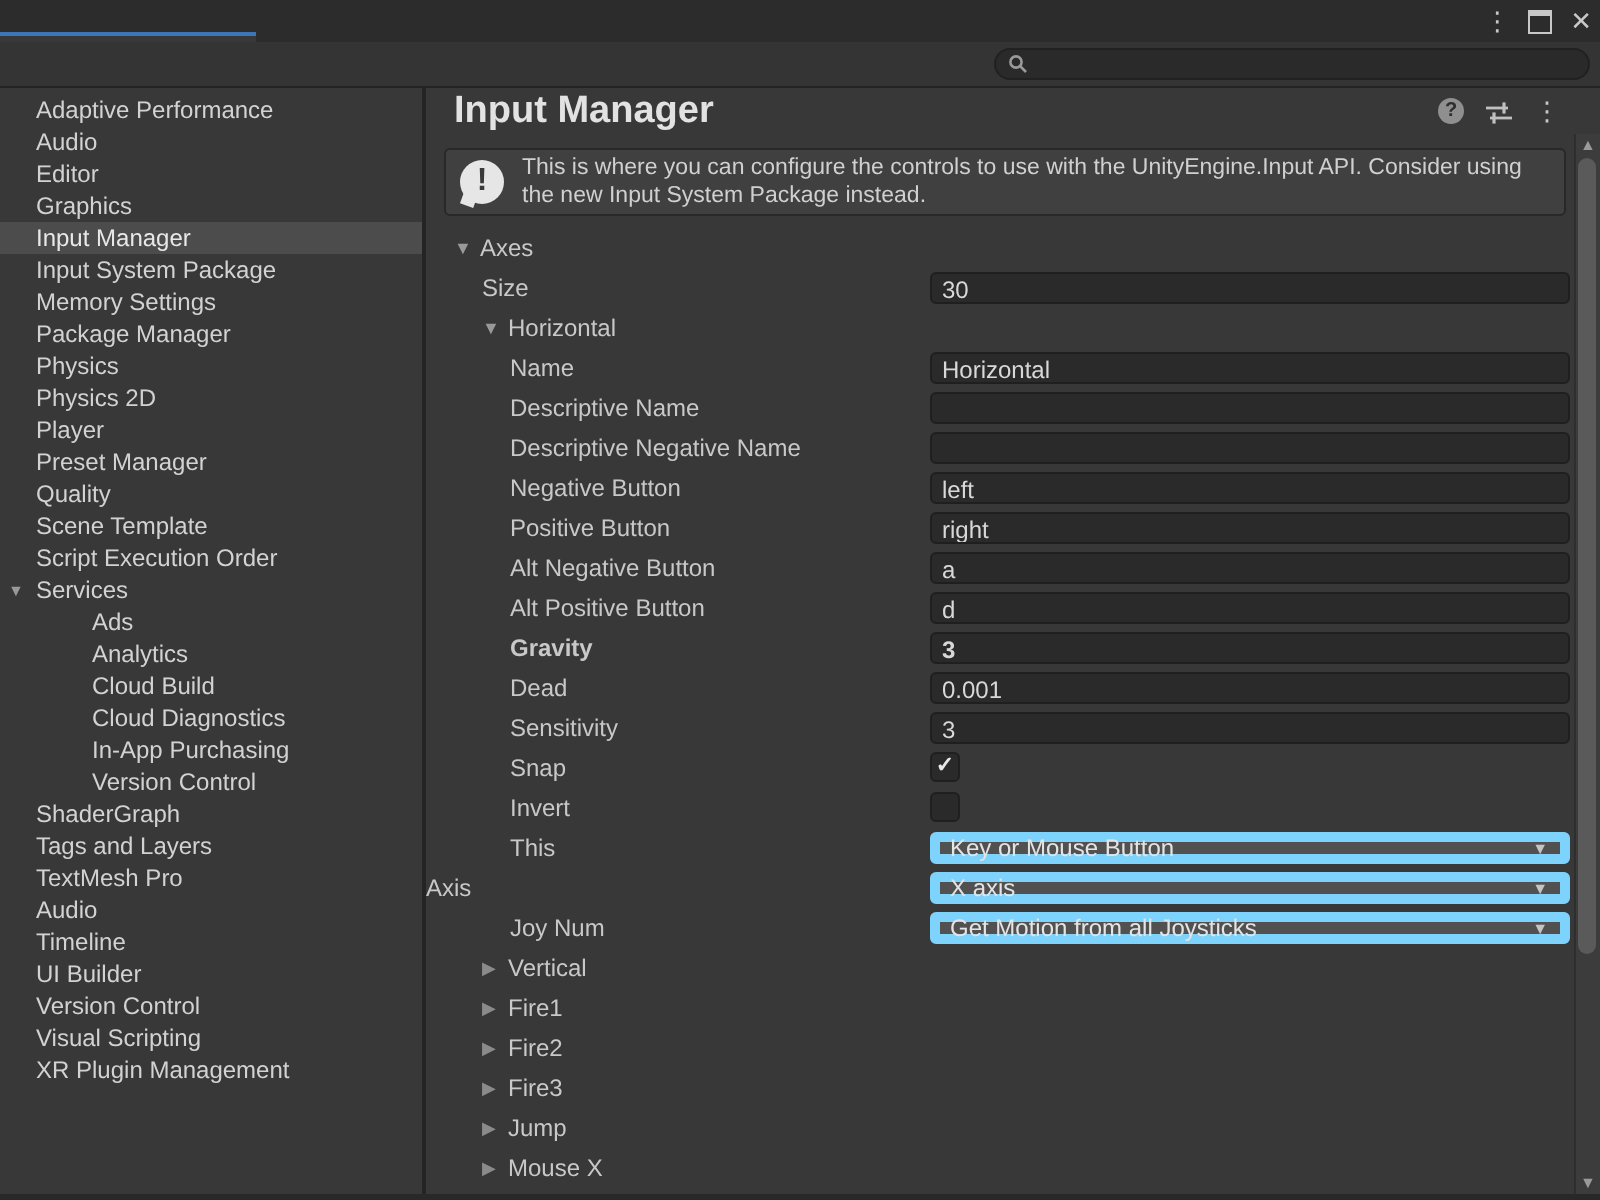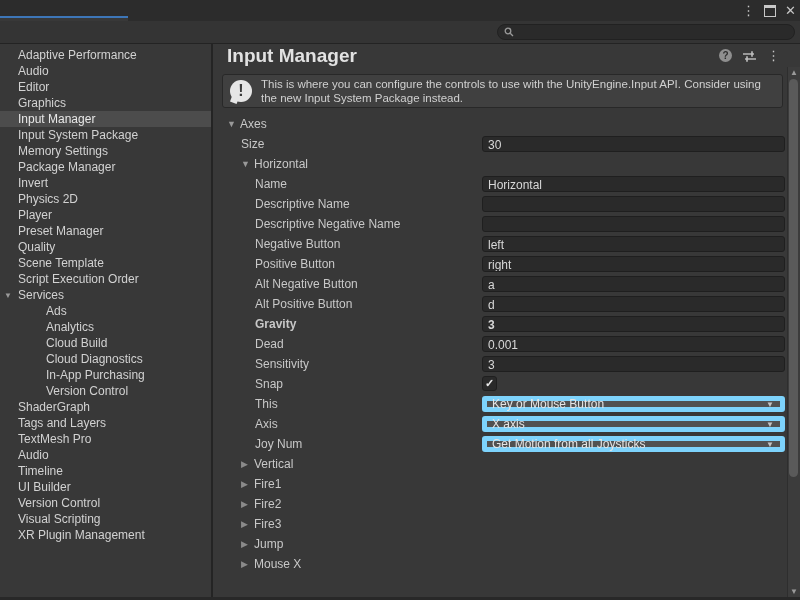--- a/index.html
+++ b/index.html
@@ -48,21 +48,21 @@
   .info-icon::before{content:"!";position:absolute;left:0;right:0;top:0;bottom:0;color:#3a3a3a;
            font-size:16px;font-weight:bold;text-align:center;line-height:22px;}
   .info-icon::after{content:"";position:absolute;left:1px;bottom:-1px;width:7px;height:7px;
            background:#e6e6e6;transform:rotate(20deg);}
   .info-text{font-size:11.5px;color:#d0d0d0;line-height:14px;margin-left:9px;}
   
   .prop-row{height:20px;display:flex;align-items:center;position:relative;font-size:12px;color:#c8c8c8;}
   .fold{font-size:9px;margin-right:4px;width:9px;flex:0 0 9px;color:#999;}
   .fold.closed{color:#8a8a8a;}
   .plabel{white-space:nowrap;}
-  .val-area{position:absolute;left:269px;right:2px;top:2px;height:16px;}
+  .val-area{position:absolute;left:252px;right:2px;top:2px;height:16px;}
   .tfield{height:16px;background:#2a2a2a;border:1px solid #1f1f1f;border-radius:3px;
           box-sizing:border-box;color:#d8d8d8;padding:1px 5px 0 5px;font-size:12px;
           white-space:nowrap;overflow:hidden;}
   .cbox{width:15px;height:15px;background:#2a2a2a;border:1px solid #1f1f1f;border-radius:3px;
         box-sizing:border-box;color:#e8e8e8;font-size:11px;line-height:13px;text-align:center;font-weight:bold;}
   .dpd{height:16px;background:#515151;border:5px solid #7dd3fc;border-radius:3px;box-sizing:border-box;
        display:flex;align-items:center;justify-content:space-between;padding:0 6px 0 5px;
        font-size:12px;color:#e4e4e4;}
   .dpd .arrow{font-size:8px;color:#c4c4c4;}
   
@@ -136,21 +136,21 @@
         <div class="side-item">
           <span class="side-label">Input System Package</span>
         </div>
         <div class="side-item">
           <span class="side-label">Memory Settings</span>
         </div>
         <div class="side-item">
           <span class="side-label">Package Manager</span>
         </div>
         <div class="side-item">
-          <span class="side-label">Invert</span>
+          <span class="side-label">Physics</span>
         </div>
         <div class="side-item">
           <span class="side-label">Physics 2D</span>
         </div>
         <div class="side-item">
           <span class="side-label">Player</span>
         </div>
         <div class="side-item">
           <span class="side-label">Preset Manager</span>
         </div>
@@ -312,29 +312,35 @@
                 <div class="tfield">3</div>
               </div>
             </div>
             <div class="prop-row" style="padding-left: 42px;">
               <span class="plabel">Snap</span>
               <div class="val-area">
                 <div class="cbox">✓</div>
               </div>
             </div>
             <div class="prop-row" style="padding-left: 42px;">
+              <span class="plabel">Invert</span>
+              <div class="val-area">
+                <div class="cbox"></div>
+              </div>
+            </div>
+            <div class="prop-row" style="padding-left: 42px;">
               <span class="plabel">This</span>
               <div class="val-area">
                 <div class="dpd">
                   <span class="dpd-val">Key or Mouse Button</span>
                   <span class="arrow">▼</span>
                 </div>
               </div>
             </div>
-            <div class="prop-row" style="padding-left: 42px;">
+            <div class="prop-row" style="">
               <span class="plabel">Axis</span>
               <div class="val-area">
                 <div class="dpd">
                   <span class="dpd-val">X axis</span>
                   <span class="arrow">▼</span>
                 </div>
               </div>
             </div>
             <div class="prop-row" style="padding-left: 42px;">
               <span class="plabel">Joy Num</span>

